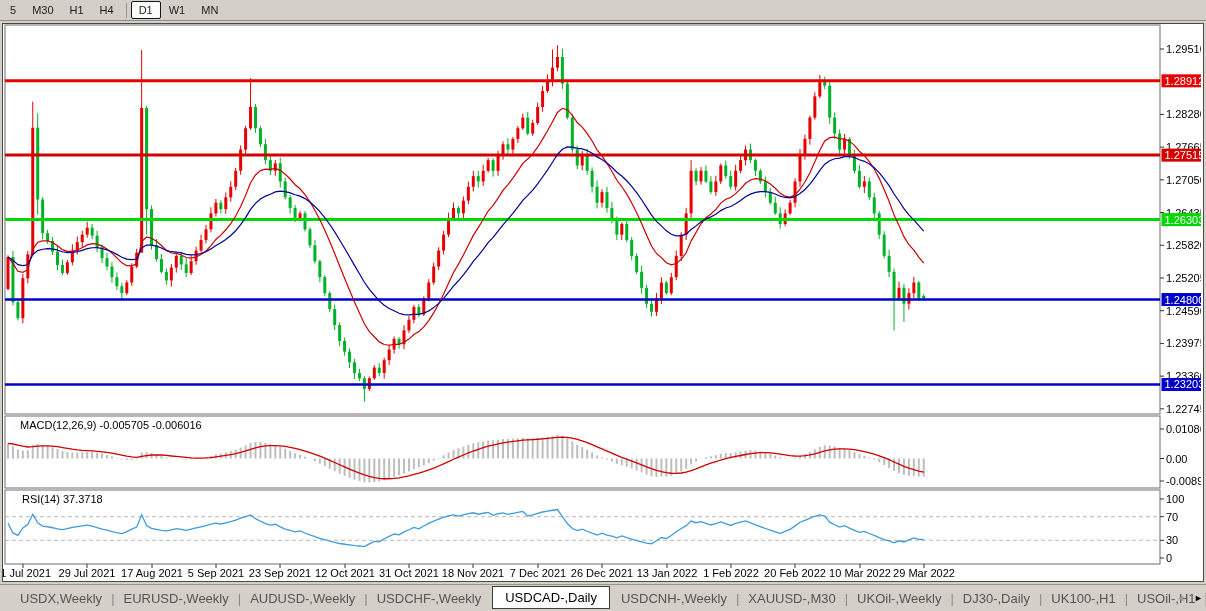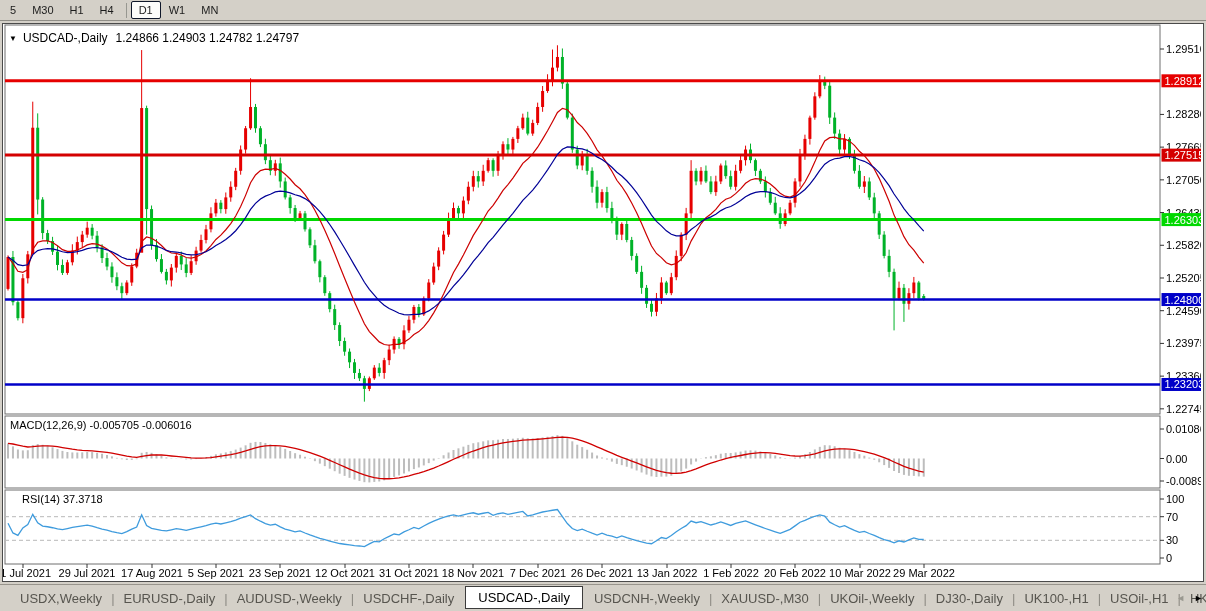--- a/index.html
+++ b/index.html
@@ -21,21 +21,21 @@
   
   .chartwin{
     position:absolute;left:2px;top:23px;width:1200px;height:557px;
     background:#fff;border:1px solid #4a4a4a;
   }
   .chartwin svg{position:absolute;left:0;top:0;display:block}
   .overlay{position:absolute;font-size:11px;color:#000;white-space:nowrap;z-index:3}
   .title-line{left:6px;top:7px;font-size:12px}
   .title-line .tri{font-size:8px;margin-right:6px;position:relative;top:-1px}
   .title-line .ohlc{margin-left:8px}
-  .macd-label{left:7px;top:395px}
+  .macd-label{left:17px;top:395px}
   .rsi-label{left:19px;top:469px}
   
   .tabbar{
     position:absolute;left:0;top:584px;width:1206px;height:27px;
     background:#d4d0c8;border-top:1px solid #98948c;
     display:flex;align-items:center;box-sizing:border-box;
   }
   .tabs{display:flex;align-items:center;padding-left:12px;font-size:13px;color:#57554f;white-space:nowrap}
   .tab{padding:3px 8px}
   .tab.active{background:#fff;border:1px solid #3c3c3c;color:#000;padding:3px 12px;margin:0 3px;position:relative;top:-1px}
@@ -51,23 +51,20 @@
     <span class="tf">M30</span>
     <span class="tf">H1</span>
     <span class="tf">H4</span>
     <span class="tf-sep"></span>
     <span class="tf active">D1</span>
     <span class="tf">W1</span>
     <span class="tf">MN</span>
   </div>
 
 <div class="chartwin">
-  <div class="overlay title-line">
-    <span class="tri">▼</span><span>USDCAD-,Daily</span><span class="ohlc">1.24866 1.24903 1.24782 1.24797</span>
-  </div>
   <div class="overlay macd-label">MACD(12,26,9) -0.005705 -0.006016</div>
   <div class="overlay rsi-label">RSI(14) 37.3718</div>
   <svg id="chart-svg" width="1198" height="555" viewBox="3 23 1198 555" xmlns="http://www.w3.org/2000/svg">
       <rect x="5" y="24" width="1155" height="389" fill="#fff" stroke="#6e6e6e" stroke-width="1"></rect>
       <rect x="5" y="415" width="1155" height="72" fill="#fff" stroke="#6e6e6e" stroke-width="1"></rect>
       <rect x="5" y="489" width="1155" height="74" fill="#fff" stroke="#6e6e6e" stroke-width="1"></rect>
       <defs>
         <clipPath id="cpP">
           <rect x="5" y="24" width="1155" height="389"></rect>
         </clipPath>
@@ -741,25 +738,25 @@
         <line x1="924" y1="563" x2="924" y2="567" stroke="#333" stroke-width="1"></line>
         <text x="924" y="576" fill="#000000">29 Mar 2022</text>
       </g>
     </svg>
 </div>
 
 <div class="tabbar">
   <div class="tabs" id="tabs">
       <span class="tab">USDX,Weekly</span>
       <span class="tabdiv">|</span>
-      <span class="tab">EURUSD-,Daily</span>
+      <span class="tab">EURUSD-,Weekly</span>
       <span class="tabdiv">|</span>
       <span class="tab">AUDUSD-,Weekly</span>
       <span class="tabdiv">|</span>
-      <span class="tab">USDCHF-,Daily</span>
+      <span class="tab">USDCHF-,Weekly</span>
       <span class="tab active">USDCAD-,Daily</span>
       <span class="tab">USDCNH-,Weekly</span>
       <span class="tabdiv">|</span>
       <span class="tab">XAUUSD-,M30</span>
       <span class="tabdiv">|</span>
       <span class="tab">UKOil-,Weekly</span>
       <span class="tabdiv">|</span>
       <span class="tab">DJ30-,Daily</span>
       <span class="tabdiv">|</span>
       <span class="tab">UK100-,H1</span>

